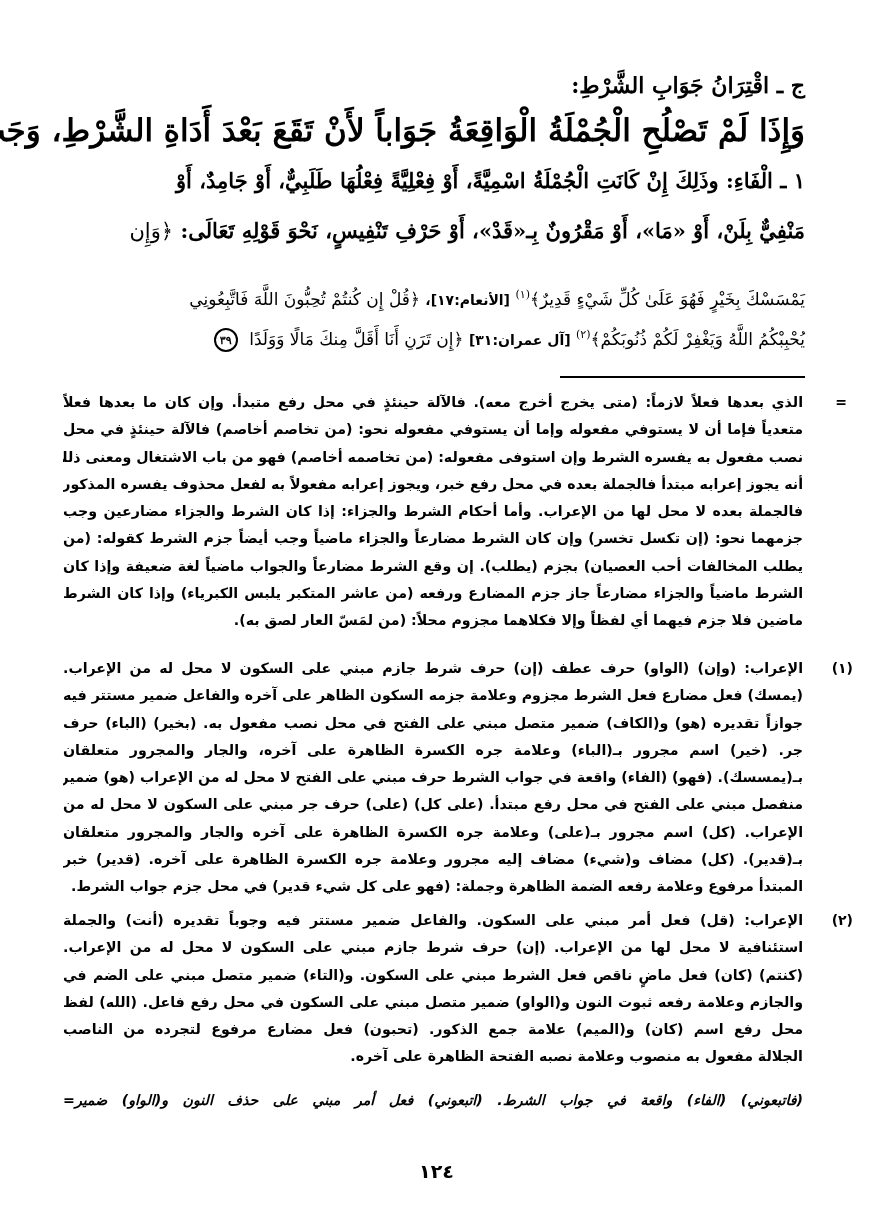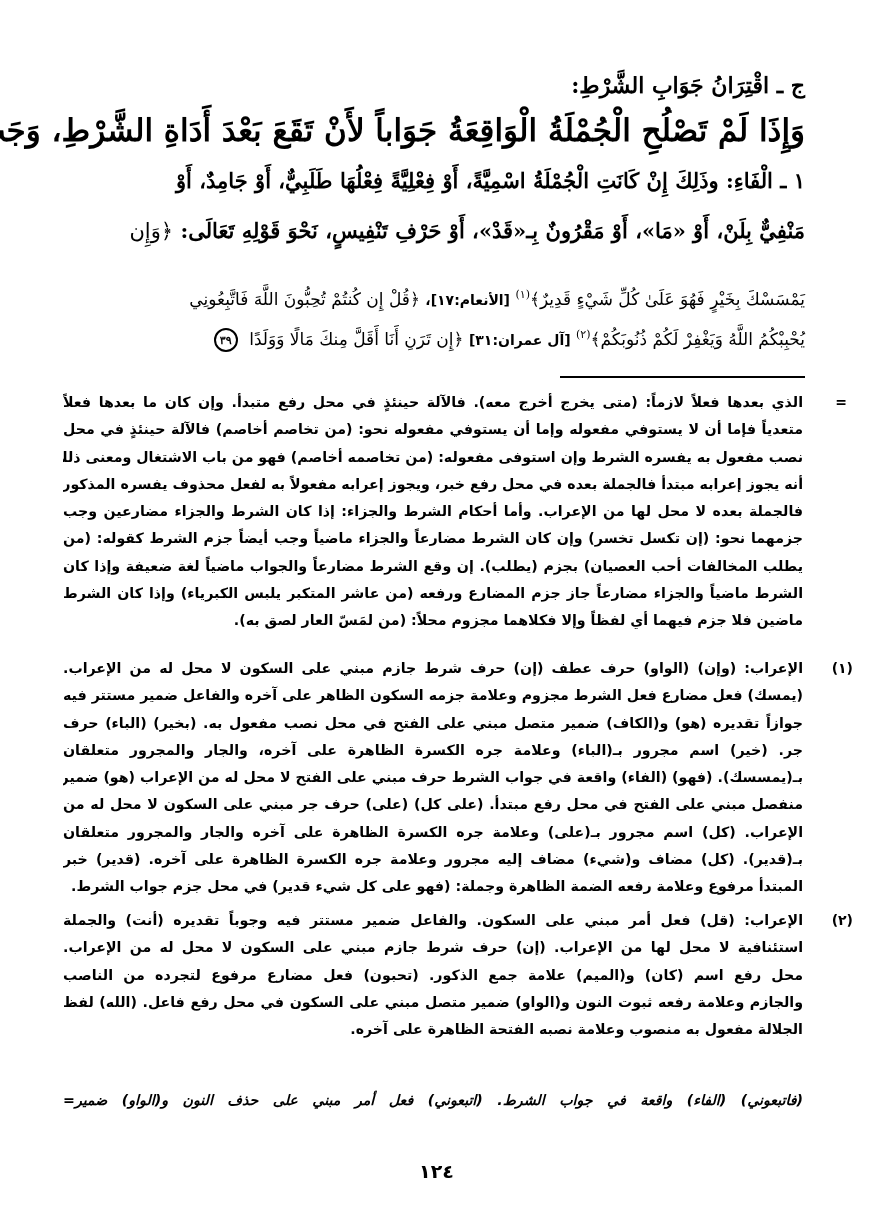--- a/index.html
+++ b/index.html
@@ -170,22 +170,23 @@
     <div class="fn-row">منفصل مبني على الفتح في محل رفع مبتدأ. (على كل) (على) حرف جر مبني على السكون لا محل له من</div>
     <div class="fn-row">الإعراب. (كل) اسم مجرور بـ(على) وعلامة جره الكسرة الظاهرة على آخره والجار والمجرور متعلقان</div>
     <div class="fn-row">بـ(قدير). (كل) مضاف و(شيء) مضاف إليه مجرور وعلامة جره الكسرة الظاهرة على آخره. (قدير) خبر</div>
     <div class="fn-row last">المبتدأ مرفوع وعلامة رفعه الضمة الظاهرة وجملة: (فهو على كل شيء قدير) في محل جزم جواب الشرط.</div>
   </div>
 
   <div class="fn-block fn2">
     <span class="fn-marker">(٢)</span>
     <div class="fn-row">الإعراب: (قل) فعل أمر مبني على السكون. والفاعل ضمير مستتر فيه وجوباً تقديره (أنت) والجملة</div>
     <div class="fn-row">استئنافية لا محل لها من الإعراب. (إن) حرف شرط جازم مبني على السكون لا محل له من الإعراب.</div>
+    <div class="fn-row">(كنتم) (كان) فعل ماضٍ ناقص فعل الشرط مبني على السكون. و(التاء) ضمير متصل مبني على الضم في</div>
+    <div class="fn-row">والجازم وعلامة رفعه ثبوت النون و(الواو) ضمير متصل مبني على السكون في محل رفع فاعل. (الله) لفظ</div>
     <div class="fn-row">محل رفع اسم (كان) و(الميم) علامة جمع الذكور. (تحبون) فعل مضارع مرفوع لتجرده من الناصب</div>
-    <div class="fn-row">والجازم وعلامة رفعه ثبوت النون و(الواو) ضمير متصل مبني على السكون في محل رفع فاعل. (الله) لفظ</div>
     <div class="fn-row last">الجلالة مفعول به منصوب وعلامة نصبه الفتحة الظاهرة على آخره.</div>
   </div>
 
   <div class="fn-block fn3">
     <div class="fn-row">(فاتبعوني) (الفاء) واقعة في جواب الشرط. (اتبعوني) فعل أمر مبني على حذف النون و(الواو) ضمير=</div>
   </div>
 
   <div class="page-number">١٢٤</div>
 </div>
 

